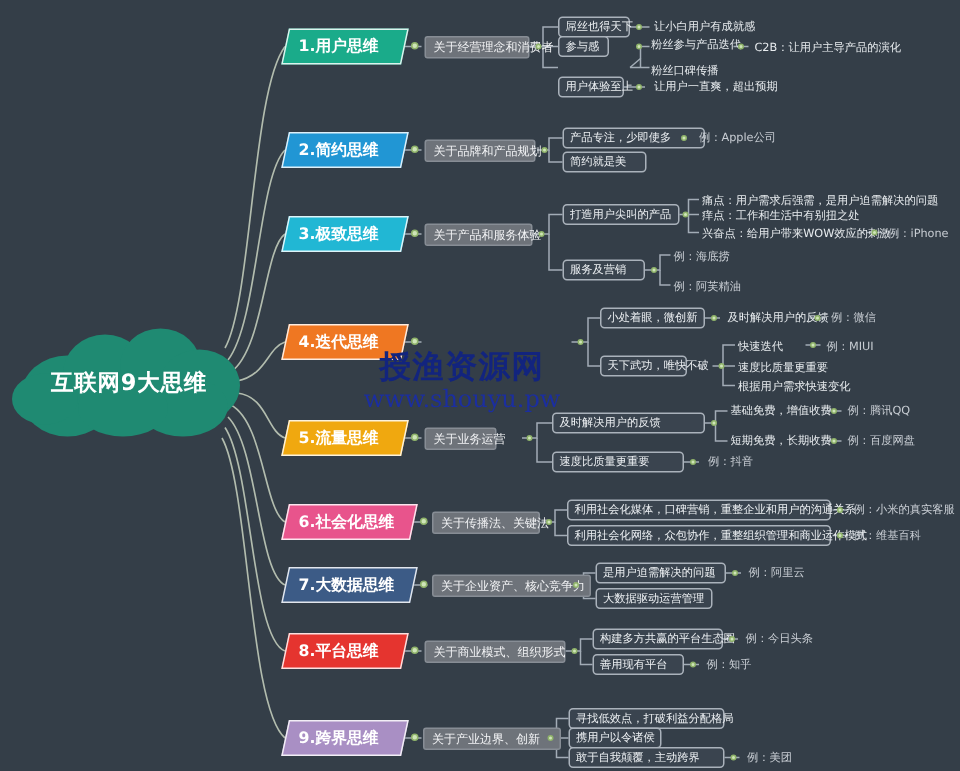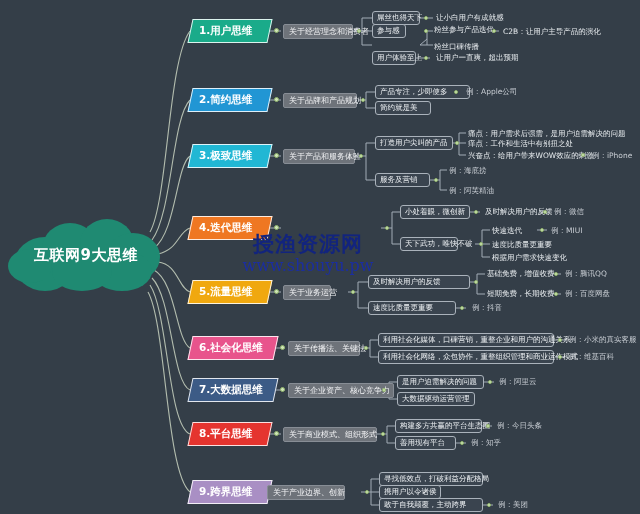--- a/index.html
+++ b/index.html
@@ -374,21 +374,21 @@
   <div class="l3" style="left:395px;top:436px;width:61px;">
     <span>善用现有平台</span>
   </div>
   <div class="dot sm" style="left:460px;top:441px;"></div>
   <div class="leaf ex" style="left:471px;top:438px;">例：知乎</div>
 
   <div class="branch" style="left:190px;top:480px;width:80px;background:#a98fc4;">
     <span>9.跨界思维</span>
   </div>
   <div class="dot" style="left:274px;top:489px;"></div>
-  <div class="l2" style="left:267px;top:485px;width:78px;">
+  <div class="l2" style="left:282px;top:485px;width:92px;">
     <span>关于产业边界、创新</span>
   </div>
   <div class="dot sm" style="left:365px;top:490px;"></div>
 
   <div class="l3" style="left:379px;top:472px;width:104px;">
     <span>寻找低效点，打破利益分配格局</span>
   </div>
   <div class="l3" style="left:379px;top:485px;width:62px;">
     <span>携用户以令诸侯</span>
   </div>

